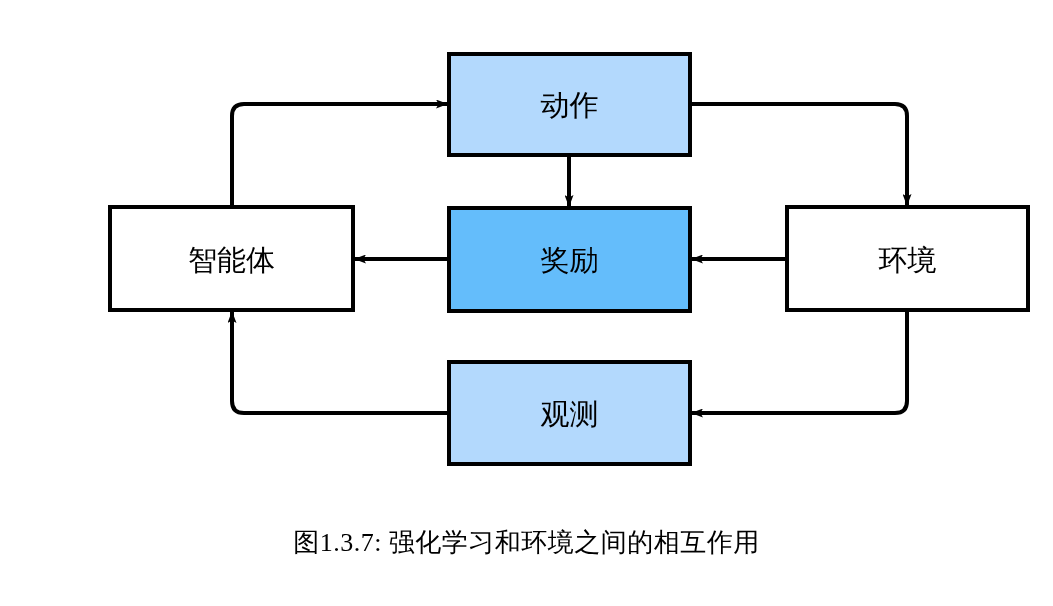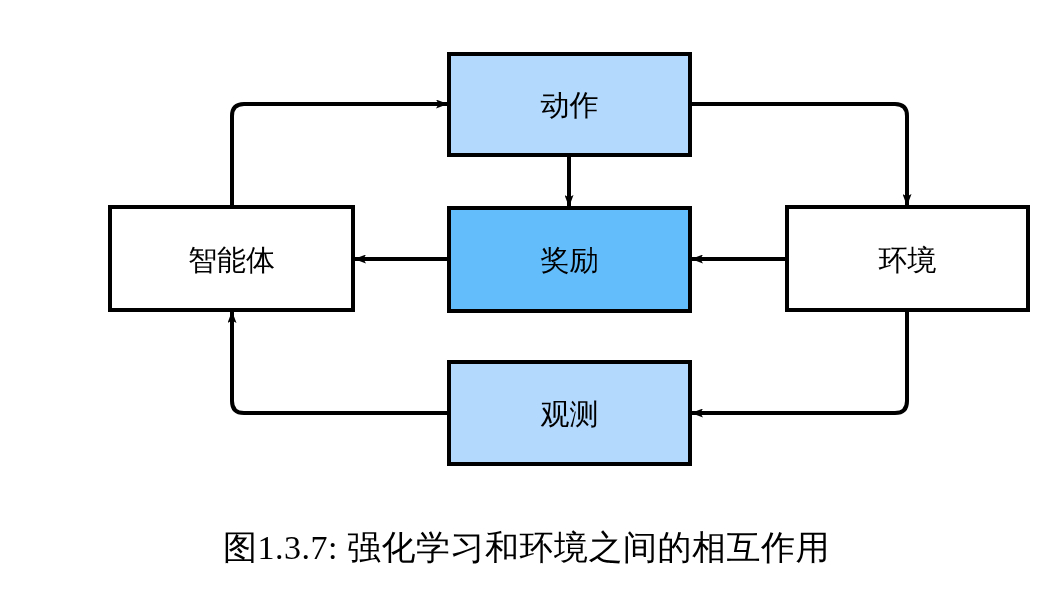--- a/index.html
+++ b/index.html
@@ -40,21 +40,21 @@
     stroke-linecap: butt;
     stroke-linejoin: round;
   }
   .caption {
     position: absolute;
     left: 0;
     top: 525px;
     width: 1053px;
     text-align: center;
     font-family: "Liberation Serif", serif;
-    font-size: 34px;
+    font-size: 26px;
     color: #000000;
     letter-spacing: 0.5px;
     white-space: nowrap;
   }
 </style>
 </head>
 <body>
 
 <div id="page">
 

